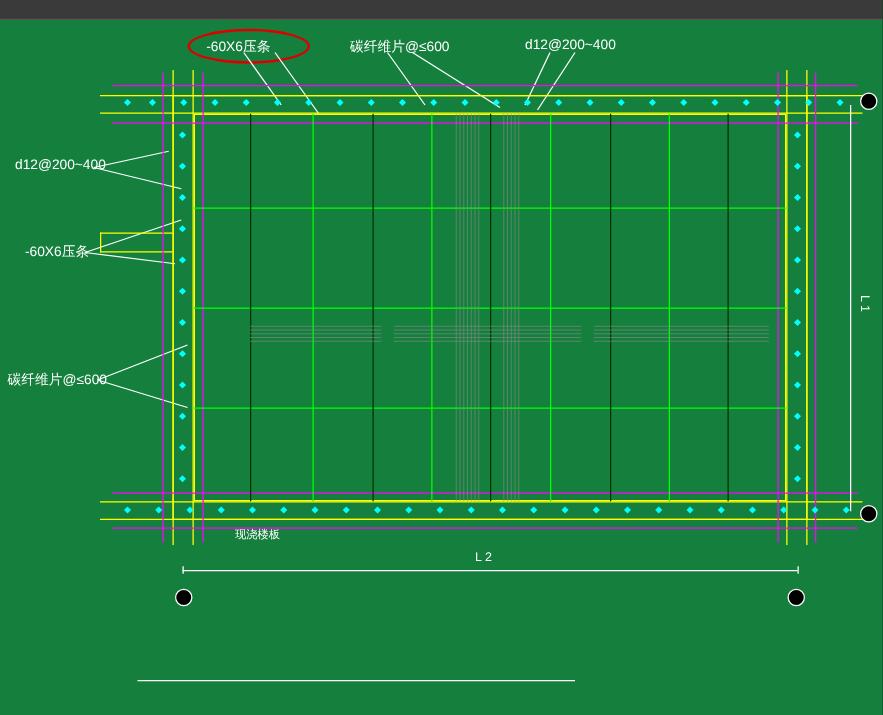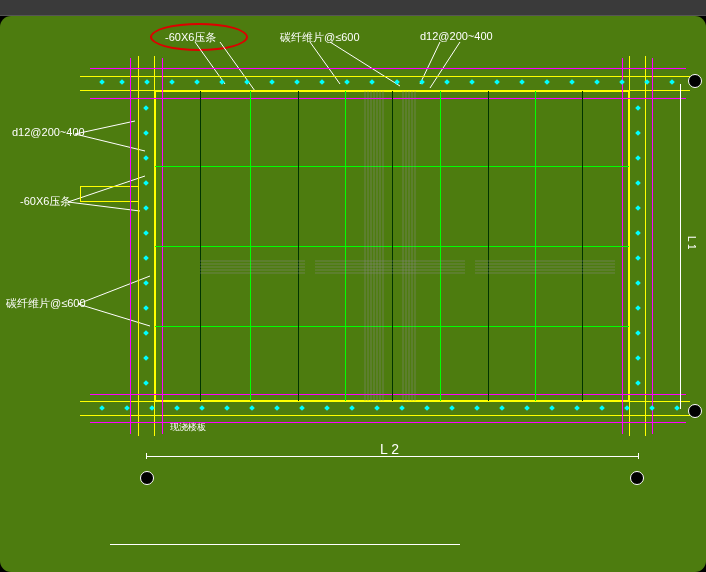--- a/index.html
+++ b/index.html
@@ -1,18 +1,18 @@
 <!DOCTYPE html>
 <html><head>
 <meta charset="utf-8">
 <style>
   * { margin: 0; padding: 0; box-sizing: border-box; }
   body { background: #000; width: 706px; height: 572px; position: relative; font-family: "SimSun", "Microsoft YaHei", sans-serif; overflow: hidden; }
   .toolbar { position: absolute; top: 0; left: 0; right: 0; height: 16px; background: #3a3a3a; border-bottom: 1px solid #555; }
-  .canvas { position: absolute; top: 16px; left: 0; right: 0; bottom: 0; background: #4d7c0f; border-radius: 11px; }
+  .canvas { position: absolute; top: 16px; left: 0; right: 0; bottom: 0; background: #15803d; }
   .label { position: absolute; color: #fff; font-size: 11px; white-space: nowrap; font-weight: 500; }
   .title { font-size: 16px; color: #fff; font-family: "KaiTi", "STKaiti", serif; }
   .circle-annot { position: absolute; border: 2px solid #d00; border-radius: 50%; }
   .dim-line { position: absolute; background: #fff; height: 1px; }
   .dim-line-v { width: 1px; }
   .dim-tick { position: absolute; width: 1px; height: 6px; background: #fff; }
   .yellow-border { position: absolute; border: 1px solid #ffff00; }
   .magenta { position: absolute; background: #ff00ff; }
   .grid-line { position: absolute; background: #003300; }
   .green-line { position: absolute; background: #00ff00; }
@@ -203,27 +203,27 @@
         <rect x="636" y="290" width="4" height="4" transform="rotate(45 638 292)"></rect>
         <rect x="636" y="315" width="4" height="4" transform="rotate(45 638 317)"></rect>
         <rect x="636" y="340" width="4" height="4" transform="rotate(45 638 342)"></rect>
         <rect x="636" y="365" width="4" height="4" transform="rotate(45 638 367)"></rect>
     </g>
   </svg>
 
   <div class="dim-line" style="left:146px; top:440px; width:492px;"></div>
   <div class="dim-tick" style="left:146px; top:437px;"></div>
   <div class="dim-tick" style="left:638px; top:437px;"></div>
-  <div class="label" style="left:380px; top:425px; font-size:14px;">L 2</div>
+  <div class="label" style="left:380px; top:425px; font-size:10px;">L 2</div>
 
   <div class="dim-line dim-line-v" style="left:680px; top:68px; height:325px;"></div>
   <div class="label" style="left:686px; top:220px; font-size:10px; writing-mode: vertical-rl;">L 1</div>
 
   <div class="circle-end" style="left:688px; top:58px;"></div>
   <div class="circle-end" style="left:688px; top:388px;"></div>
   <div class="circle-end" style="left:140px; top:455px;"></div>
   <div class="circle-end" style="left:630px; top:455px;"></div>
 
-  <div class="label" style="left:170px; top:405px; font-size:9px;">现浇楼板</div>
+  <div class="label" style="left:188px; top:405px; font-size:9px;">现浇楼板</div>
 
   <div class="dim-line" style="left:110px; top:528px; width:350px; background:#fff;"></div>
 
 </div>
 
 </body></html>

